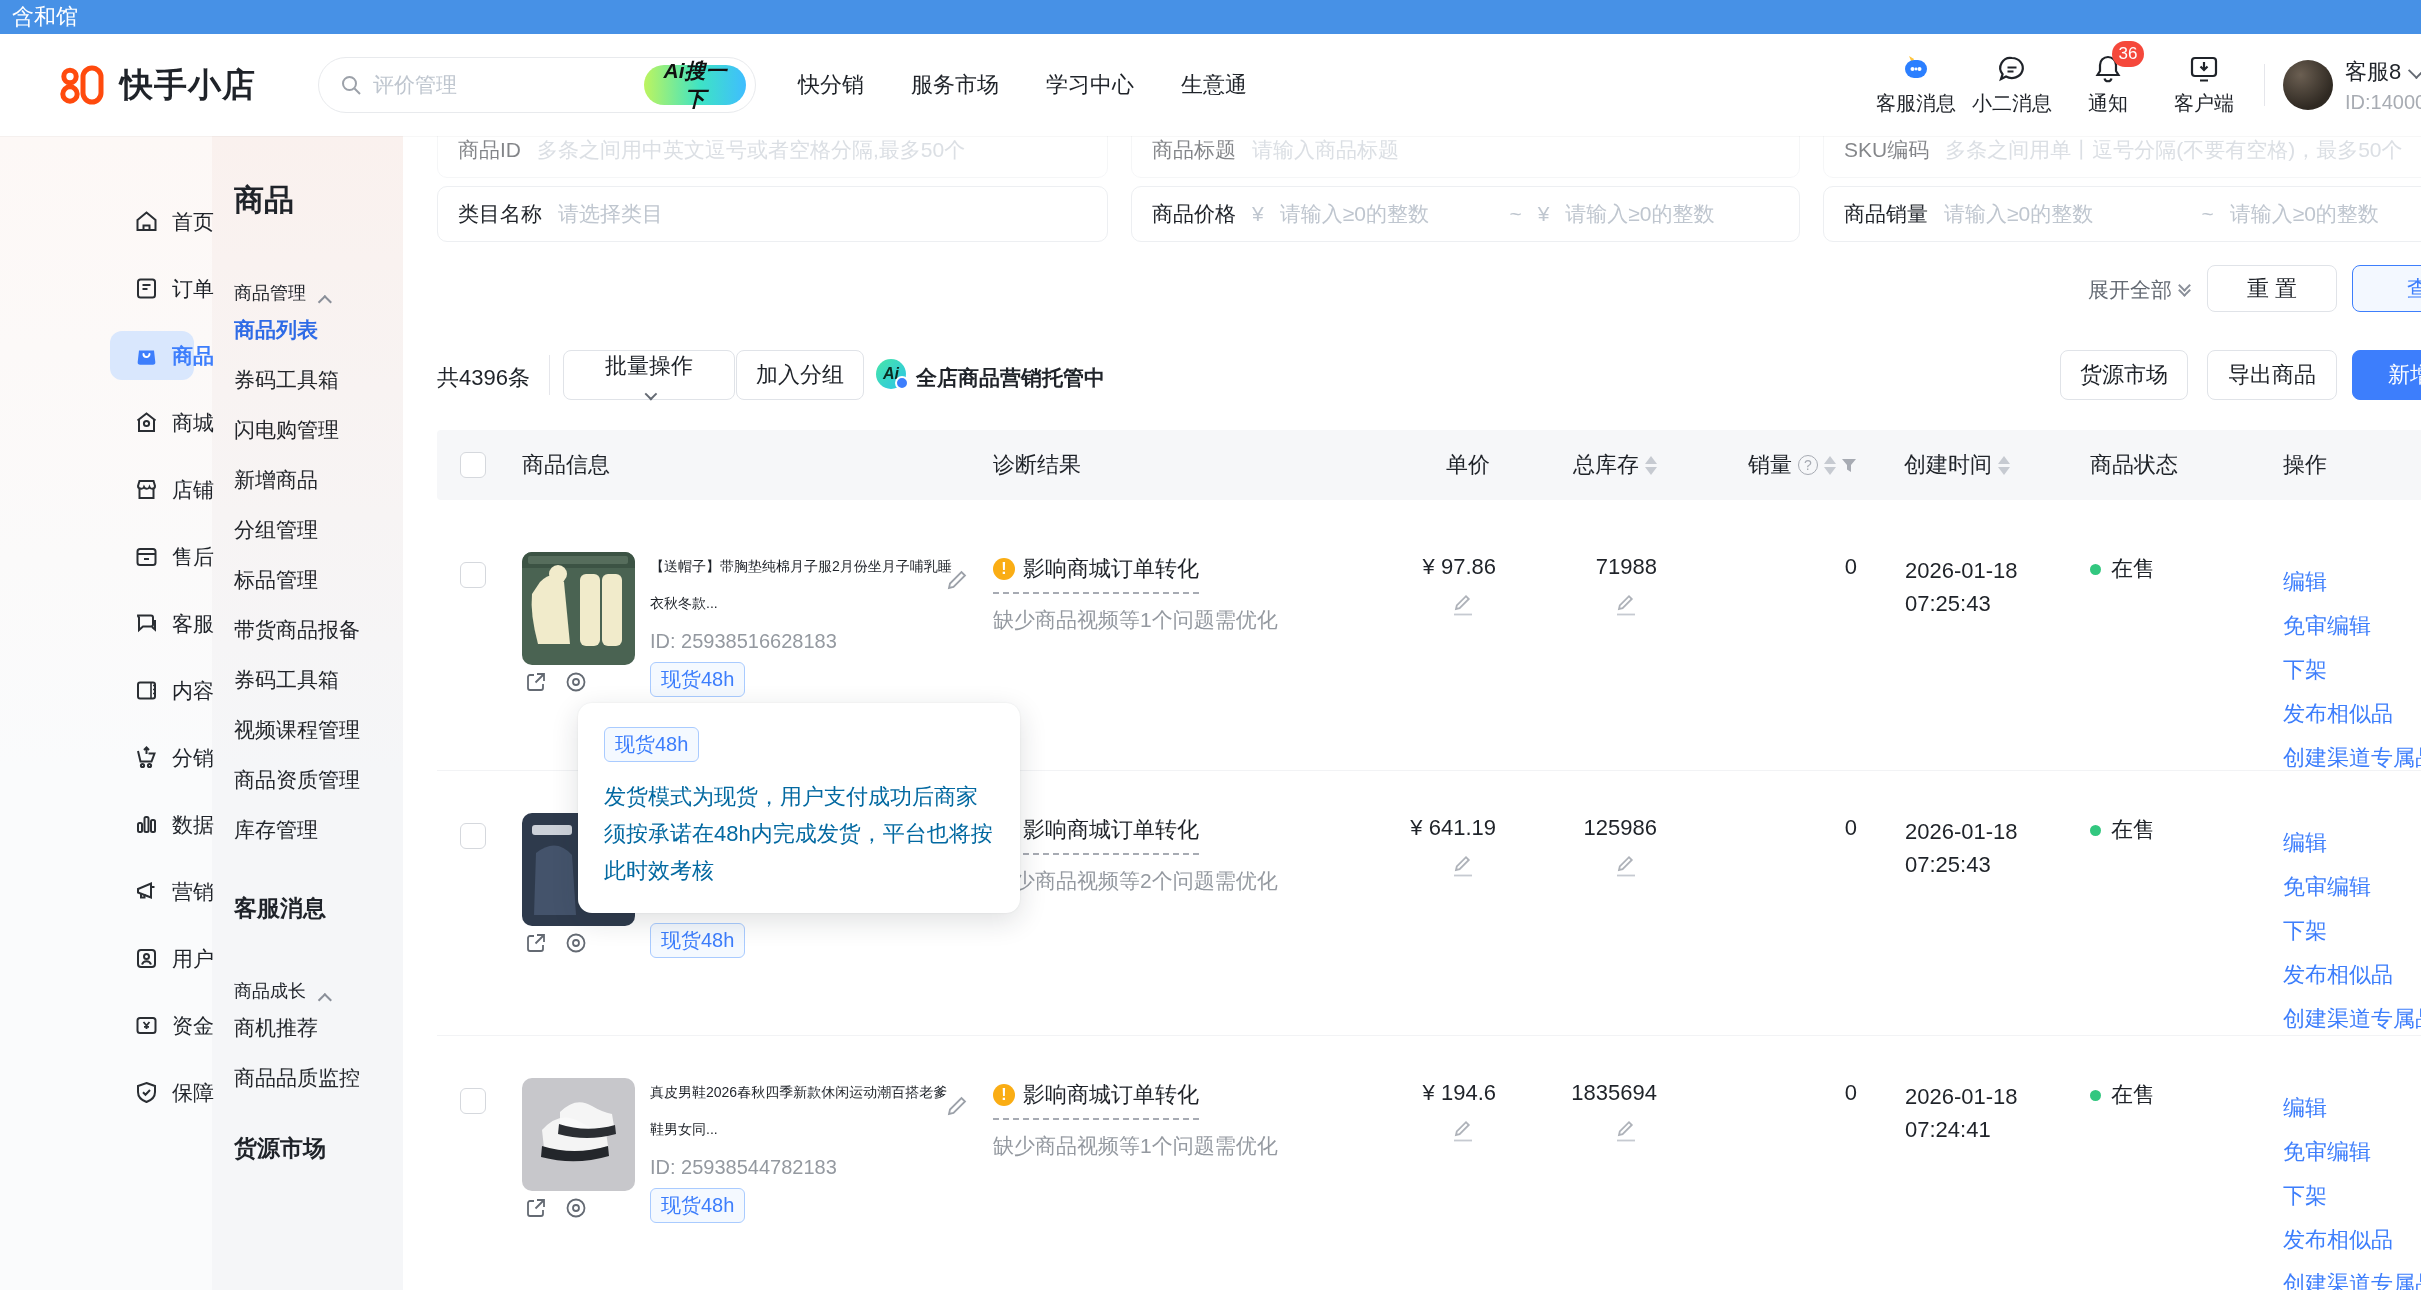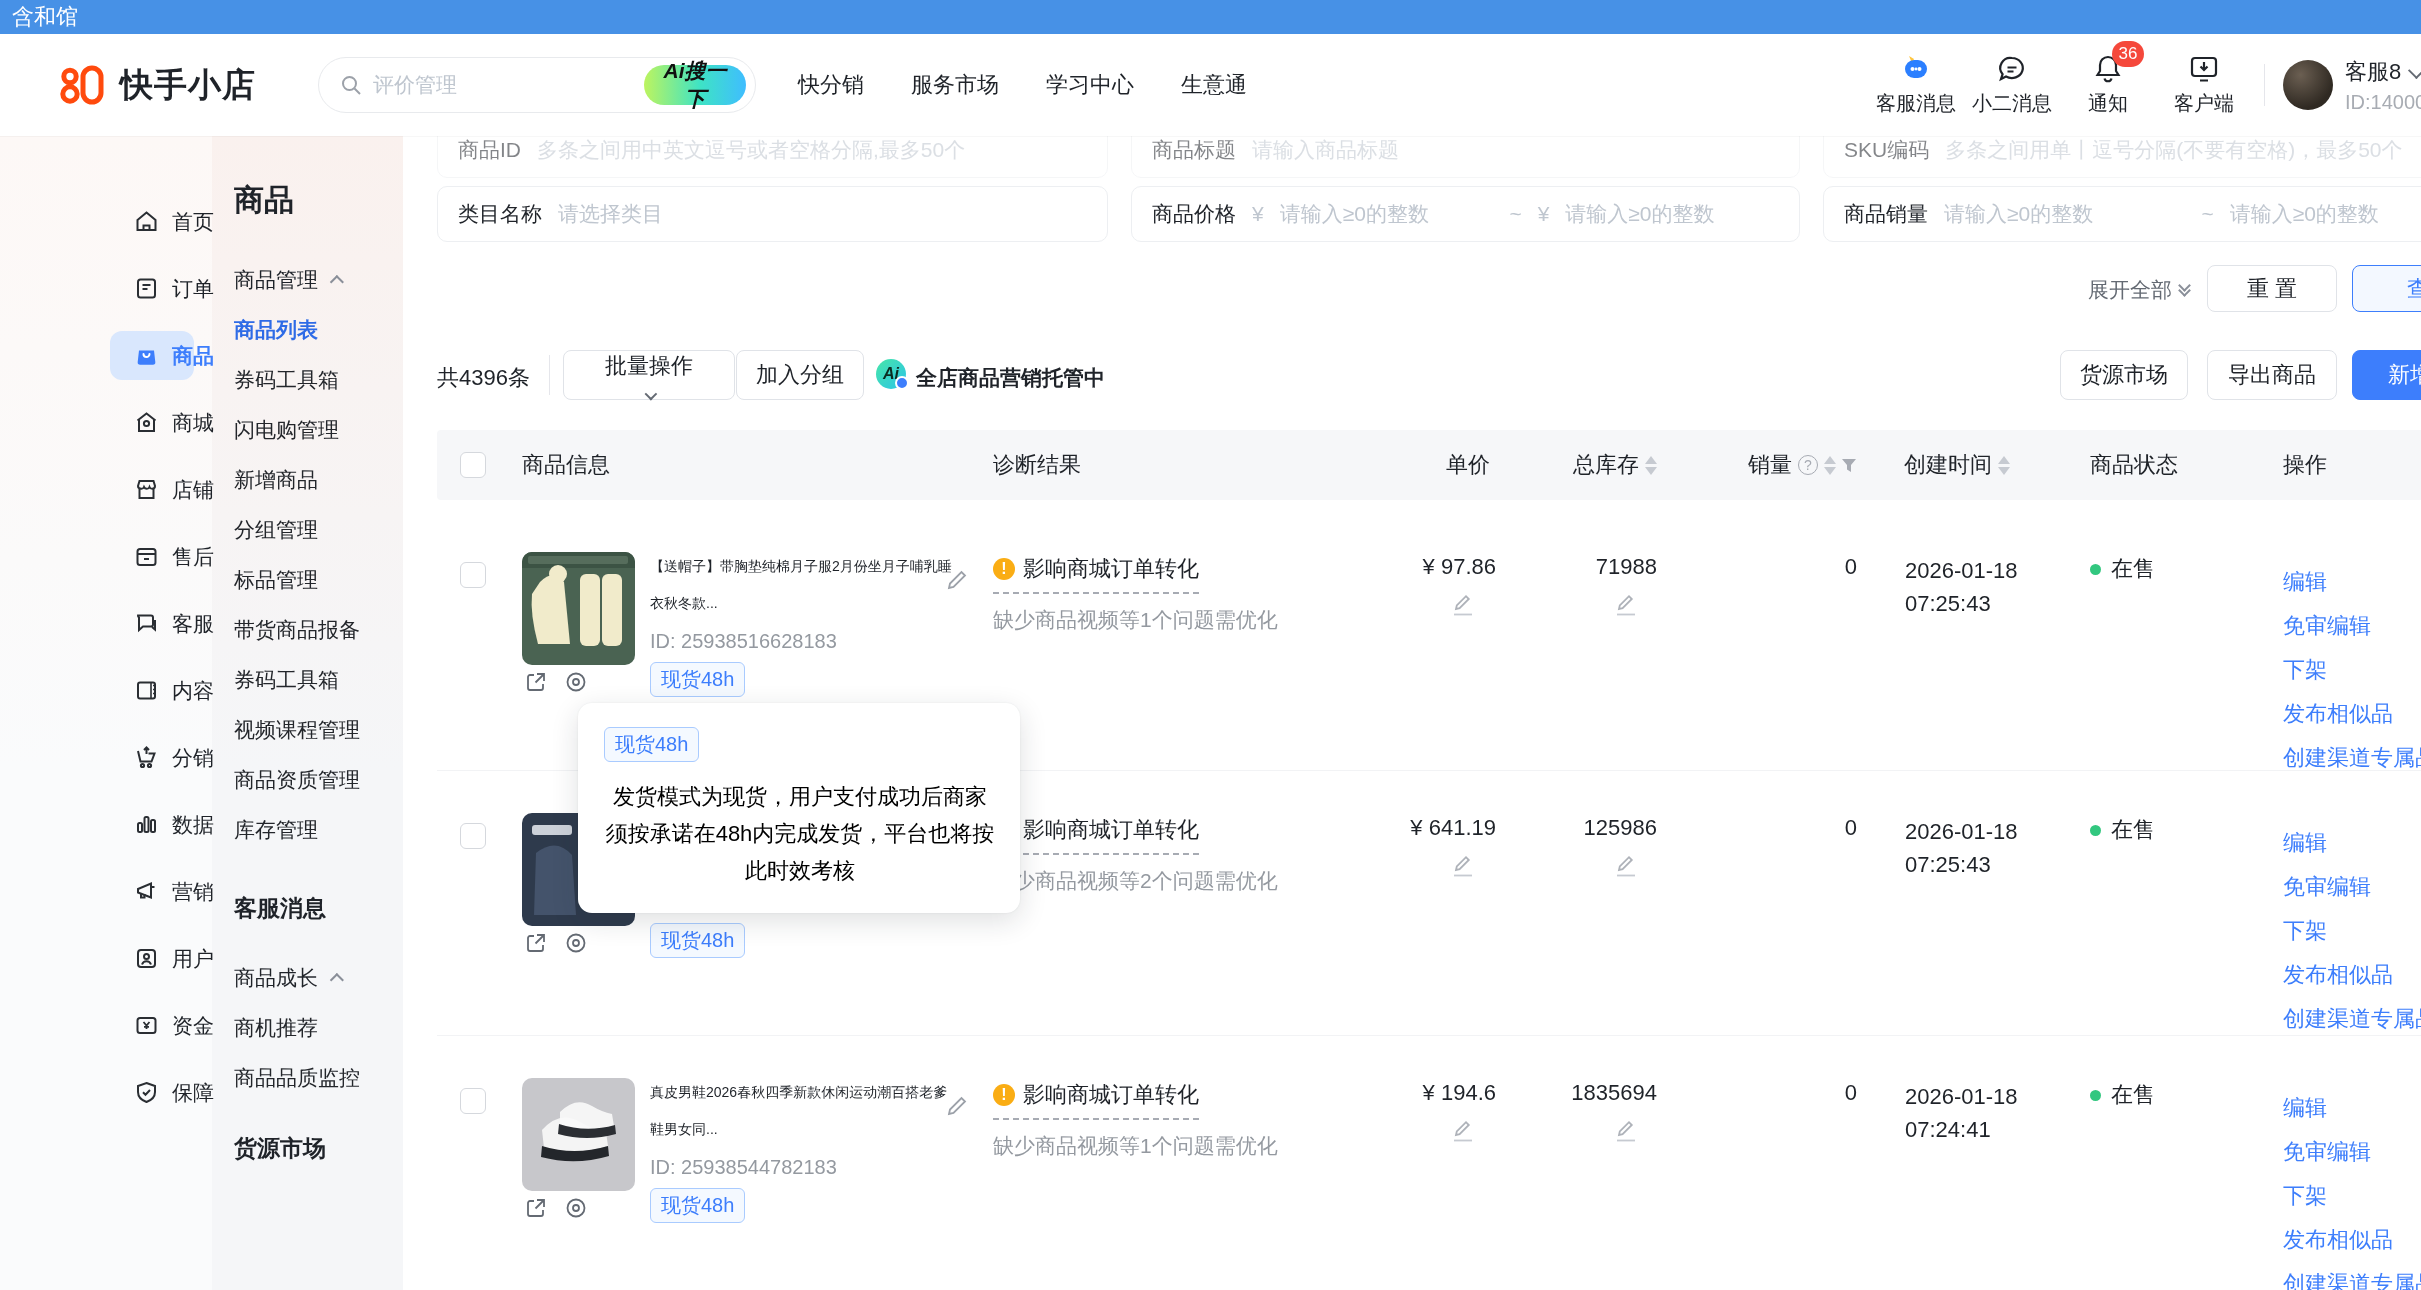--- a/index.html
+++ b/index.html
@@ -53,21 +53,21 @@
   .rail-item { height:67px; display:flex; align-items:center; padding-left:86px; gap:13px;
     font-size:21px; cursor:pointer; position:relative; }
   .rail-item .ric { flex:none; position:relative; z-index:2; }
   .rail-item .rlb { position:relative; z-index:2; white-space:nowrap; }
   .rail-item.active::before { content:""; position:absolute; left:62px; right:18px; top:9px; bottom:9px;
     background:#D9E7FD; border-radius:12px; }
   .rail-item.active .rlb { color:#3D7EFC; font-weight:600; }
 
   .submenu { position:absolute; left:212px; top:0; width:191px; height:100%; padding:44px 0 0 22px; }
   .sm-title { font-size:30px; font-weight:600; margin-bottom:34px; }
-  .sm-group { height:50px; display:flex; align-items:center; gap:16px; font-size:21px; cursor:pointer; }
+  .sm-group { height:50px; display:flex; align-items:flex-end; gap:16px; font-size:18px; cursor:pointer; }
   .sm-item { height:50px; display:flex; align-items:center; font-size:21px; color:#23262B; cursor:pointer; white-space:nowrap; }
   .sm-item.active { color:#2E6BE6; font-weight:700; }
   .sm-section { height:50px; display:flex; align-items:center; font-size:23px; font-weight:600; cursor:pointer; }
   .gap28 { height:28px; } .gap20 { height:20px; }
   .chev-sm { width:10px; height:10px; border-right:2px solid #8A8F99; border-bottom:2px solid #8A8F99;
     transform:rotate(-135deg) translateY(-3px); }
 
   
   .fbox { position:absolute; height:56px; border:1px solid #EDEFF2; border-radius:10px; background:#fff;
     display:flex; align-items:center; padding:0 20px; gap:16px; z-index:10; }
@@ -138,21 +138,21 @@
   .r-sales { left:1290px; top:44px; width:130px; text-align:right; }
   .r-date { left:1468px; top:44px; line-height:33px; }
   .r-status { left:1653px; top:44px; display:flex; align-items:center; gap:10px; }
   .dot { width:11px; height:11px; border-radius:50%; background:#32C77F; }
   .r-acts { left:1846px; top:50px; display:flex; flex-direction:column; }
   .r-acts a { color:#3D7EFC; font-size:22px; line-height:44px; text-decoration:none; cursor:pointer; white-space:nowrap; }
 
   
   .tooltip { position:absolute; left:578px; top:703px; width:442px; background:#fff; border-radius:14px;
     box-shadow:0 8px 28px rgba(31,35,41,.14), 0 0 2px rgba(31,35,41,.08); padding:24px 26px; z-index:60; }
-  .tooltip p { margin-top:16px; width:392px; font-size:22px; line-height:37px; color:#000000;text-align:center; }
+  .tooltip p { margin-top:16px; width:392px; font-size:22px; line-height:37px; color:#0369a1; }
 </style>
 </head>
 <body>
 
 <div class="topbar">
   <span>含和馆</span>
 </div>
 
 <div class="header">
   <span class="logo">

